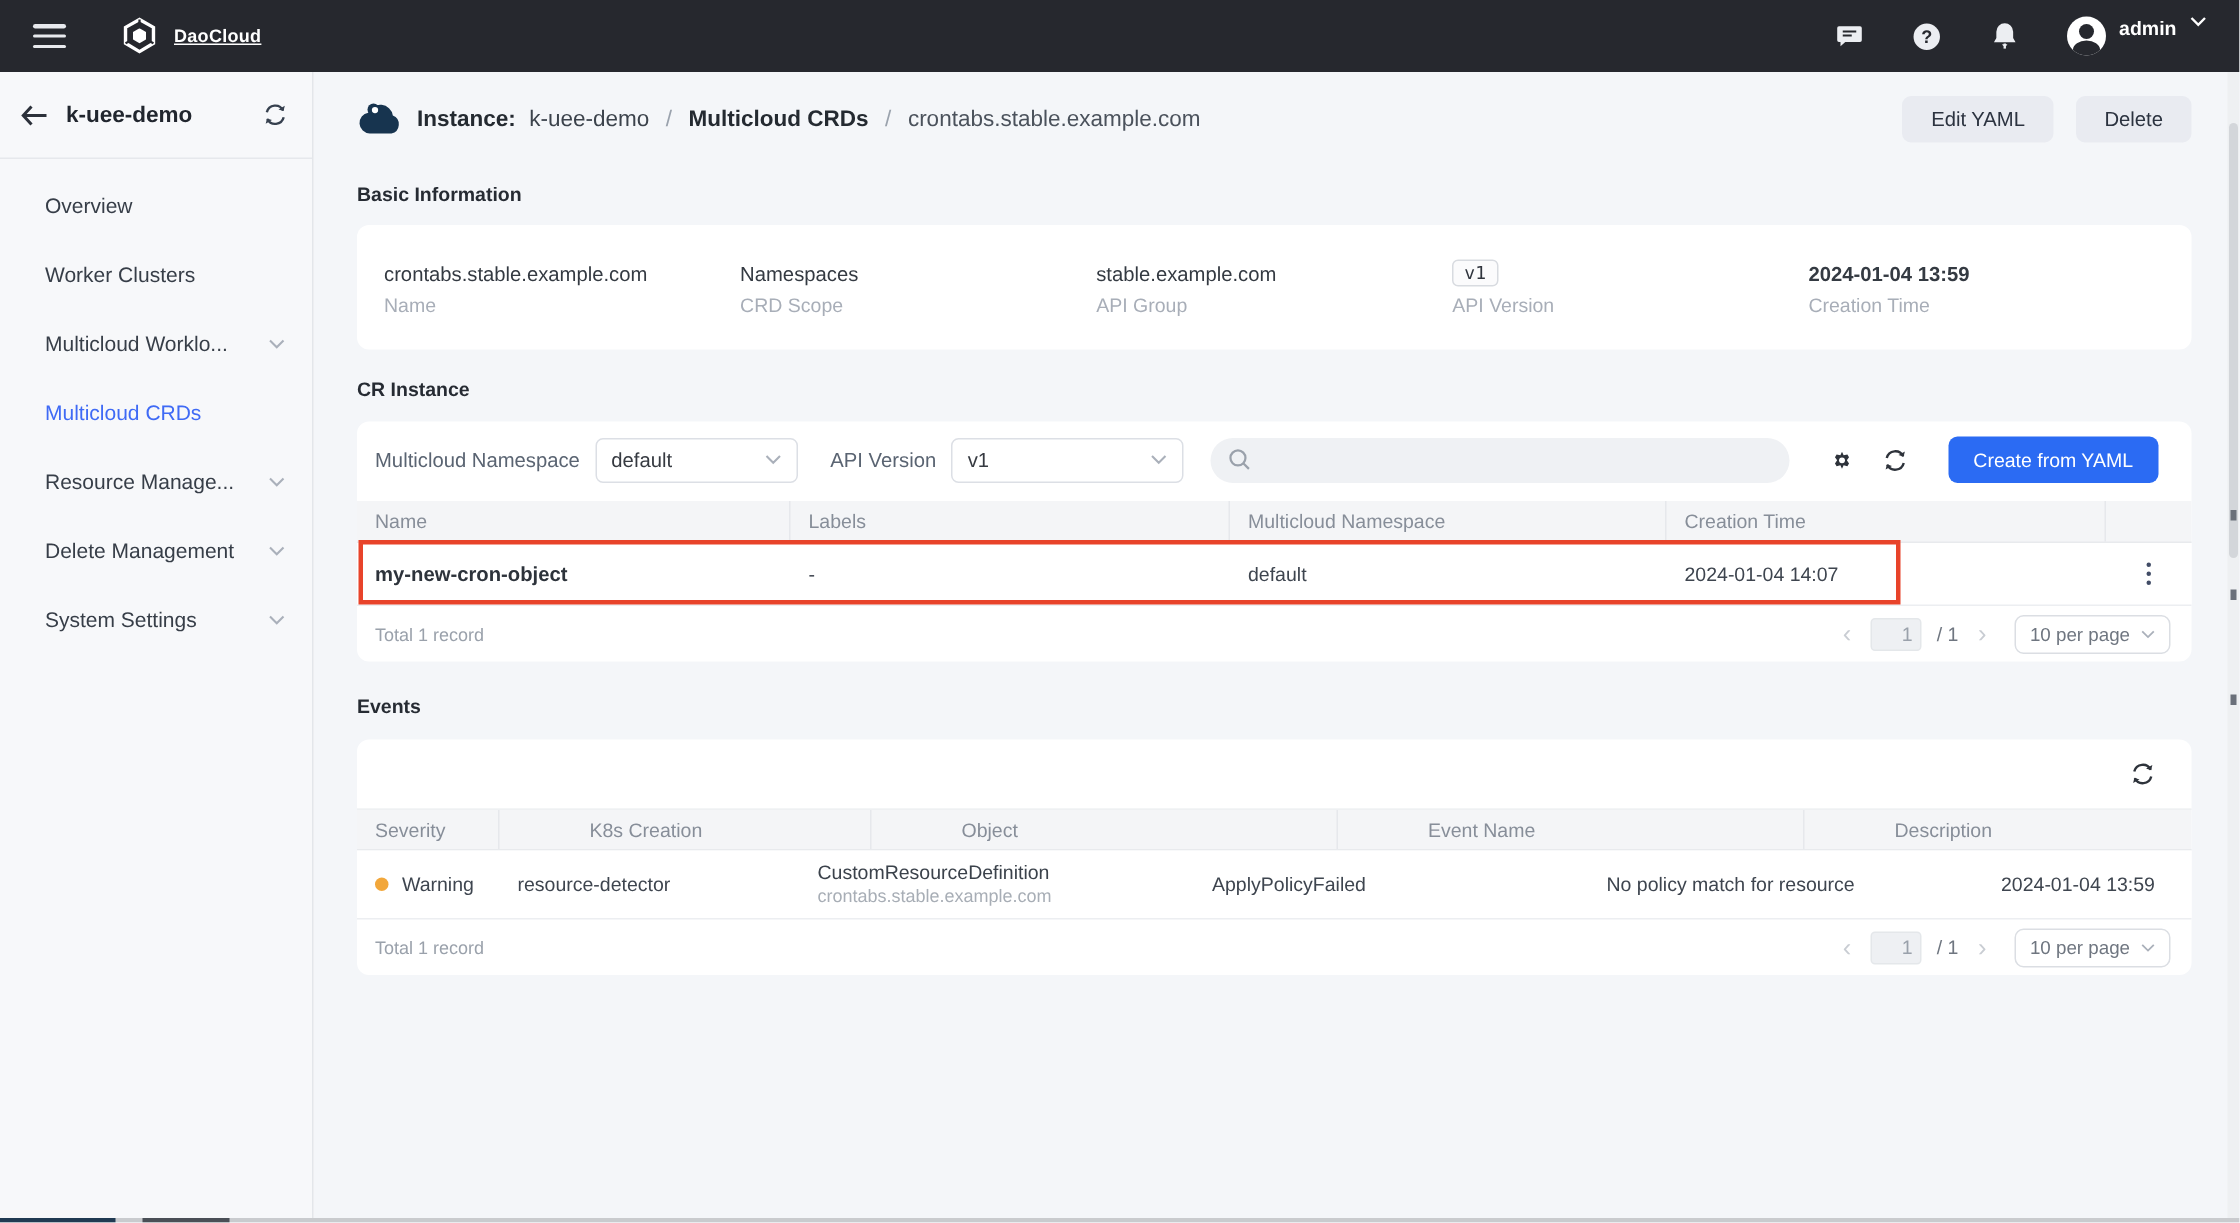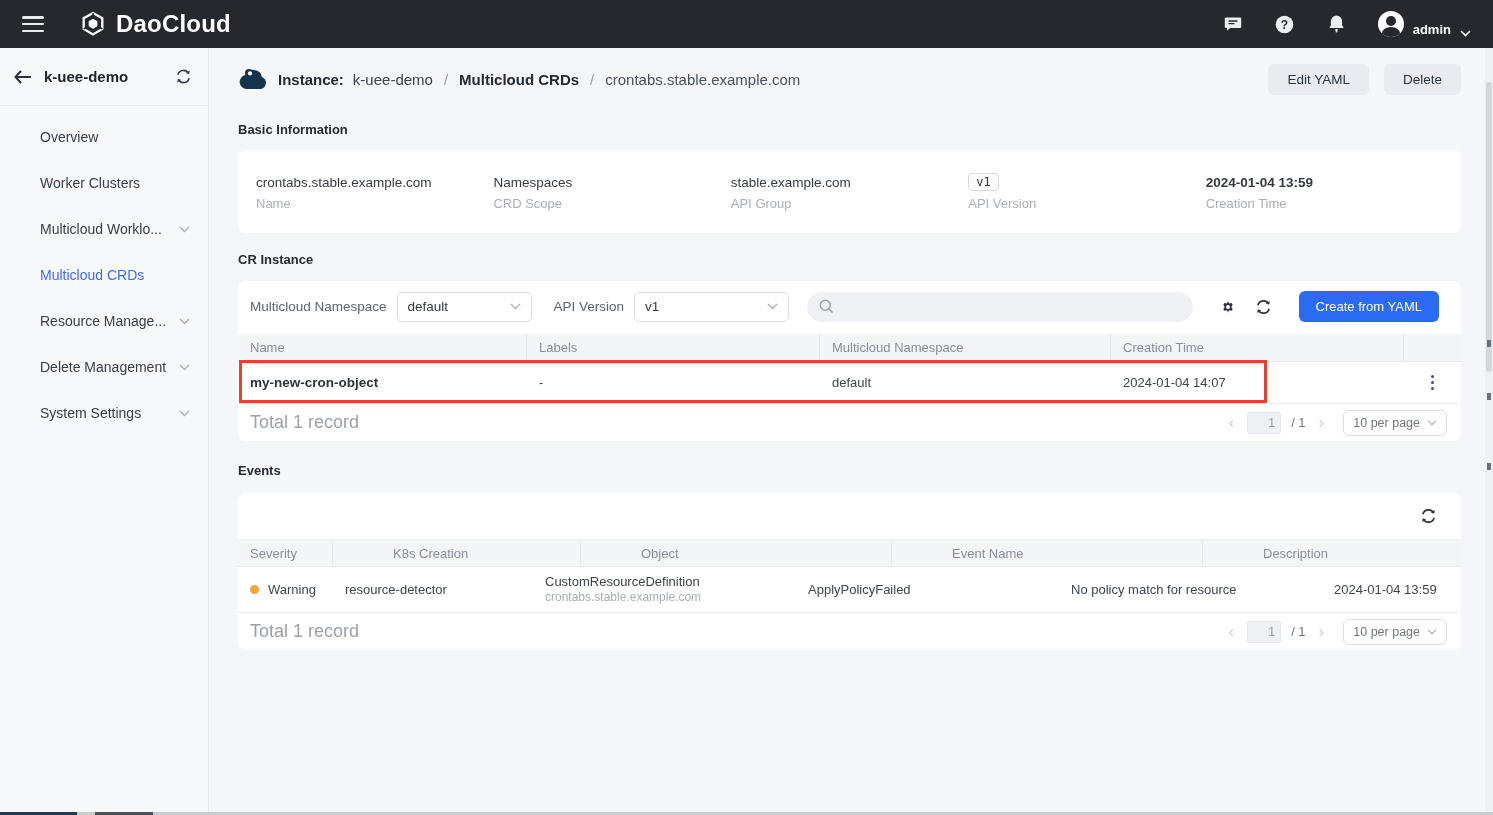--- a/index.html
+++ b/index.html
@@ -13,42 +13,42 @@
   }
   
   .topbar {
     position:absolute; top:0; left:0; width:1493px; height:48px;
     background:#26282e; display:flex; align-items:center; padding:0 22px;
     z-index:30;
   }
   .hamburger { width:22px; height:16px; display:flex; flex-direction:column; justify-content:space-between; cursor:pointer; }
   .hamburger span { display:block; height:2.5px; background:#e8eaee; border-radius:2px; }
   .brand { display:flex; align-items:center; gap:10px; margin-left:36px; }
-  .brand-name { color:#fff; font-size:24px; font-weight:700; letter-spacing:.2px; }
+  .brand-name { color:#fff; font-size:12px; font-weight:700; letter-spacing:.2px;text-decoration:underline; }
   .topbar-right { margin-left:auto; display:flex; align-items:center; gap:30px; }
   .tb-icon { width:22px; height:22px; display:flex; align-items:center; justify-content:center; cursor:pointer; }
-  .user-chip { display:flex; align-items:flex-end; gap:9px; cursor:pointer; }
+  .user-chip { display:flex; align-items:flex-start; gap:9px; cursor:pointer; }
   .avatar { width:26px; height:26px; border-radius:50%; background:#fff; position:relative; overflow:hidden; }
   .avatar .head { position:absolute; top:5px; left:8px; width:10px; height:10px; border-radius:50%; background:#26282e; }
   .avatar .body { position:absolute; top:16px; left:4px; width:18px; height:12px; border-radius:50% 50% 0 0; background:#26282e; }
   .user-name { color:#fff; font-size:13px; font-weight:700; }
   
   .sidebar {
     position:absolute; top:48px; left:0; width:209px; bottom:3px;
     background:#f7f8fa; border-right:1px solid #e3e6ea; z-index:20;
   }
   .sidebar-head {
     height:58px; display:flex; align-items:center; padding:0 16px 0 14px;
     border-bottom:1px solid #e6e8ec; gap:10px;
   }
   .cluster-name { font-size:15px; font-weight:700; color:#21262e; flex:1; margin-left:2px; }
   .side-items { padding-top:8px; }
   .side-item {
     height:46px; display:flex; align-items:center; padding:0 18px 0 30px;
-    font-size:14px; color:#373e48; cursor:pointer;margin-left:10px;
+    font-size:14px; color:#373e48; cursor:pointer;
   }
   .side-item .lbl { flex:1; }
   .side-item.active { color:#3f6af5; }
   .chev { color:#aab0ba; }
   
   .main {
     position:absolute; top:48px; left:210px; right:8px; bottom:3px;
     padding:0 24px 0 28px; overflow:hidden;
   }
   .page-head { display:flex; align-items:center; margin-top:14px; height:34px; }
@@ -122,21 +122,21 @@
   .sev-dot { width:9px; height:9px; border-radius:50%; background:#f2a73b; margin-right:9px; flex:none; }
   .kebab { display:flex; flex-direction:column; gap:2.5px; align-items:center; margin:0 auto; cursor:pointer; padding:4px; }
   .kebab i { width:3.5px; height:3.5px; border-radius:50%; background:#414c66; }
   
   .annotation {
     position:absolute; left:1px; top:79px; width:1028px; height:43px;
     border:3px solid #e8432a; pointer-events:none; z-index:5;
   }
   
   .pag-row { display:flex; align-items:center; height:37px; padding:0 14px 0 12px; }
-  .pag-total { font-size:18px; color:#9aa1ab; }
+  .pag-total { font-size:12px; color:#9aa1ab; }
   .pag-controls { margin-left:auto; display:flex; align-items:center; gap:10px; }
   .pag-chev { color:#c9cdd3; font-size:17px; line-height:1; cursor:pointer; padding:0 3px; user-select:none; }
   .pag-input {
     width:34px; height:22px; background:#eef0f3; border:1px solid #e4e7ea; border-radius:3px;
     text-align:right; padding:0 5px; font-size:13px; color:#9aa1ab; font-family:inherit; outline:none;
   }
   .pag-of { font-size:13px; color:#6f7680; }
   .per-page {
     height:26px; border:1px solid #dbdee3; border-radius:6px; background:#fff;
     display:flex; align-items:center; gap:7px; padding:0 9px; font-size:12.5px;

